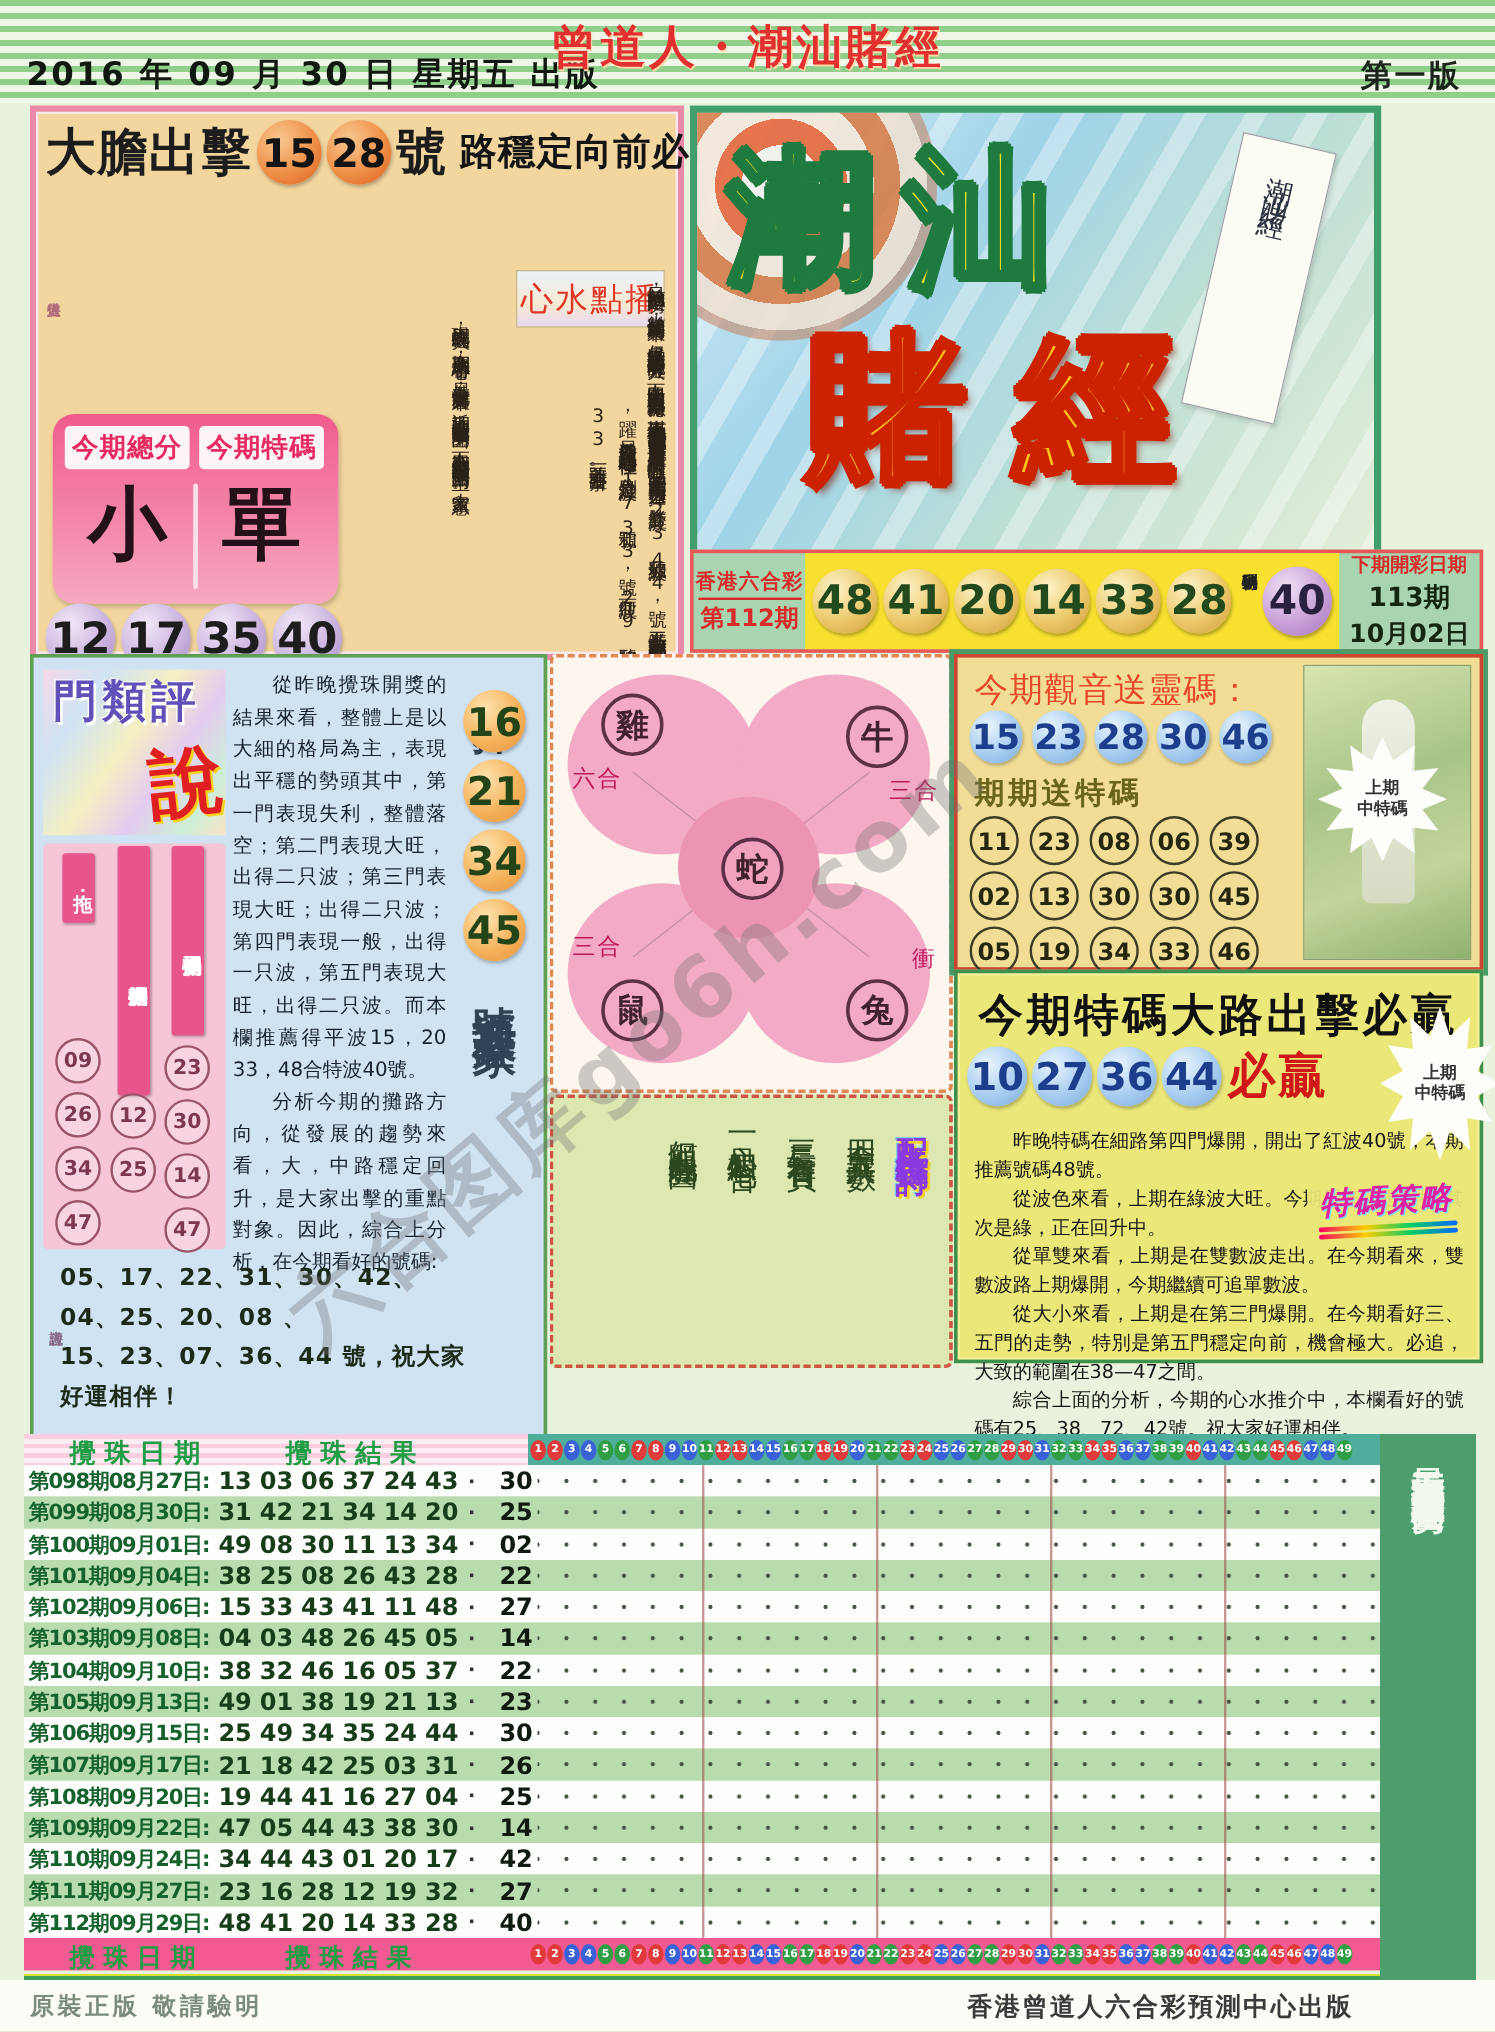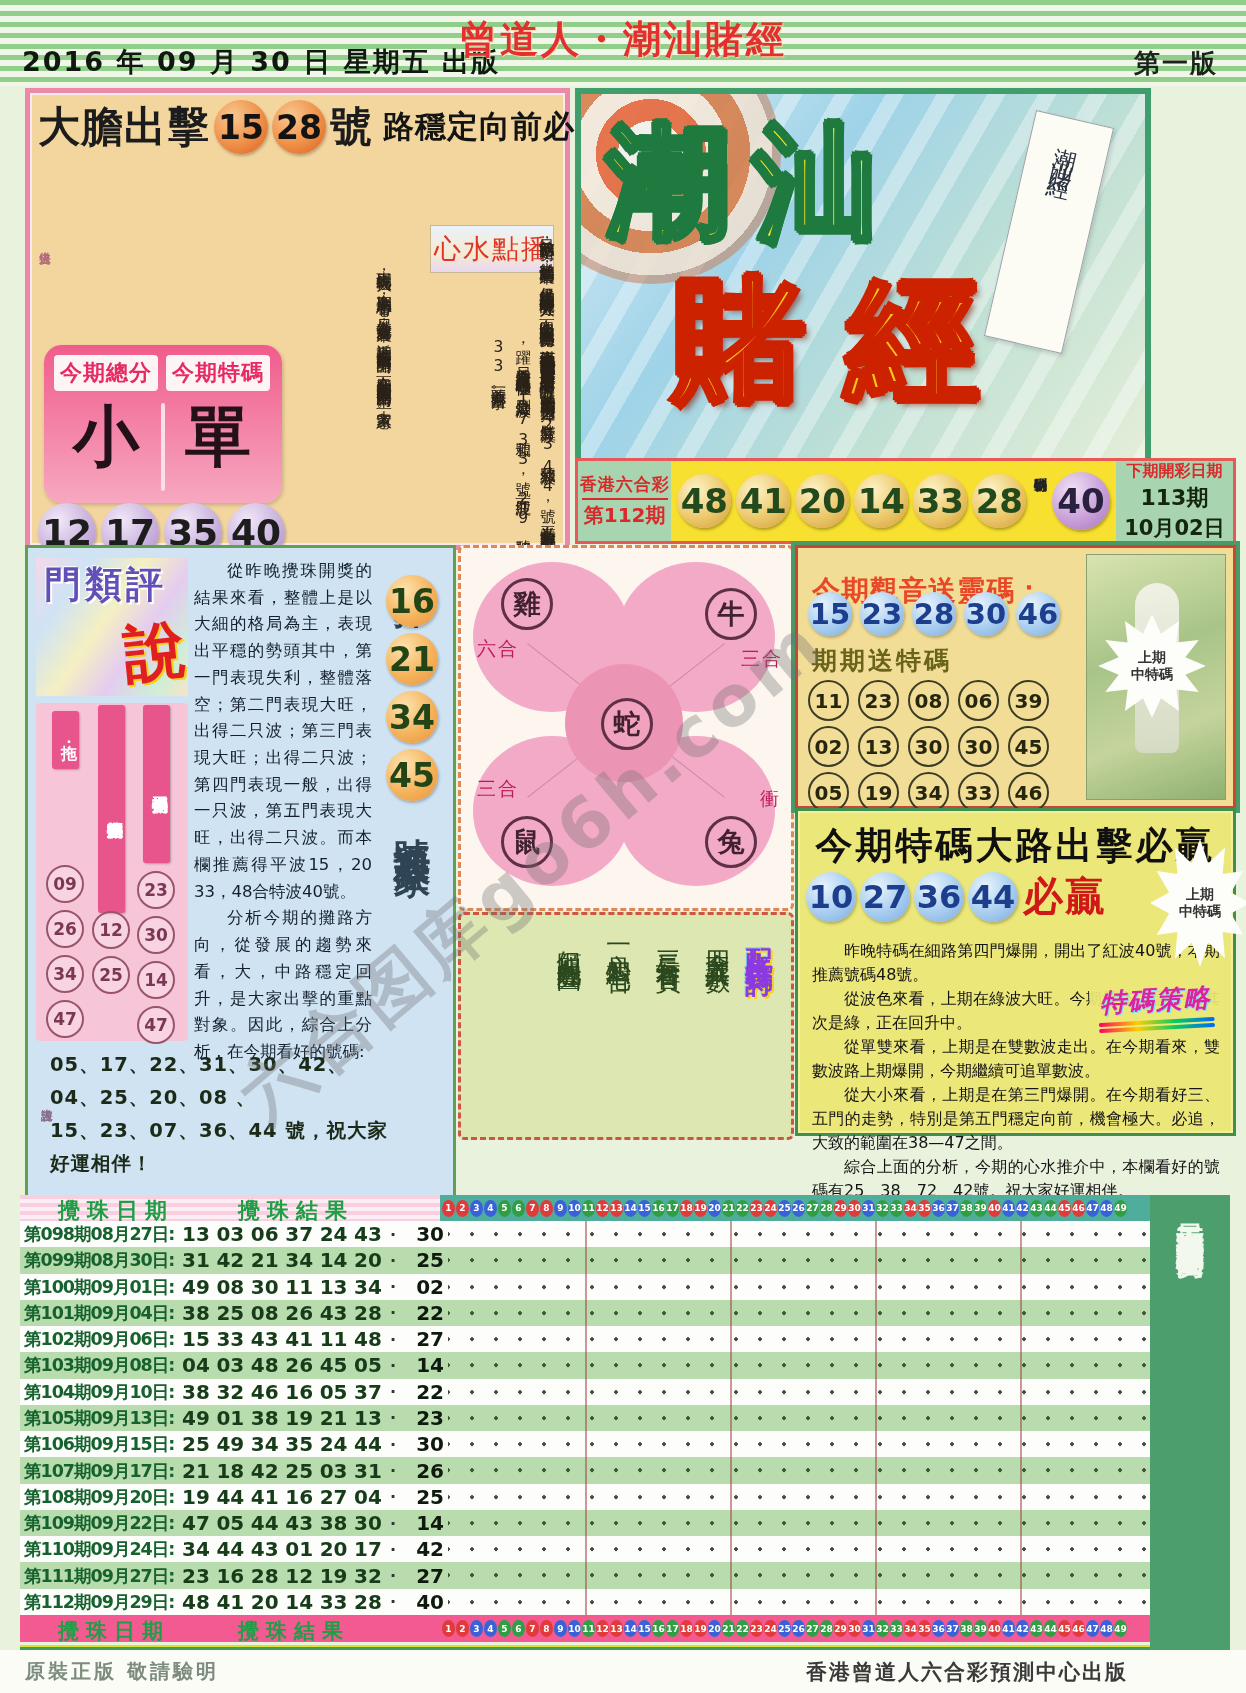--- a/index.html
+++ b/index.html
@@ -119,21 +119,21 @@
   
   .poem-box{position:absolute;left:458px;top:912px;width:330px;height:222px;background:#dce7b2;border:3px dashed #cc5544;border-radius:6px;}
   .poem-title{position:absolute;right:14px;top:12px;writing-mode:vertical-rl;text-orientation:upright;
     font-size:27px;font-weight:bold;color:#8a3ae0;text-shadow:2px 2px 0 #f8d020,-1px -1px 0 #78c8f0;letter-spacing:4px;height:200px;}
   .poem-lines{position:absolute;left:18px;top:16px;width:252px;height:192px;writing-mode:vertical-rl;text-orientation:upright;}
   .poem-line{font-size:25px;color:#2c481e;letter-spacing:3px;margin-left:22px;font-family:"DejaVu Serif",serif;line-height:1.1;}
 
   
   .guanyin-box{position:absolute;left:795px;top:545px;width:435px;height:258px;background:#f1dd96;border:3px solid #cc4432;
     box-shadow:0 0 0 4px #4a9a68;}
-  .g-title{position:absolute;left:14px;top:24px;font-size:28px;font-weight:bold;color:#e84828;letter-spacing:1px;}
+  .g-title{position:absolute;left:14px;top:8px;font-size:28px;font-weight:normal;color:#e84828;letter-spacing:1px;}
   .g-balls{position:absolute;left:10px;top:44px;display:flex;gap:8px;}
   .blue-ball{color:#1c3e8c;background:radial-gradient(circle at 35% 30%,#e8f4fd,#a8cdf0 55%,#7aaade);box-shadow:1px 2px 3px rgba(0,0,0,.25);}
   .g-balls .ball{width:44px;height:44px;font-size:29px;}
   .g-sub{position:absolute;left:14px;top:96px;font-size:25px;font-weight:bold;color:#6a641a;letter-spacing:3px;}
   .g-rows{position:absolute;left:10px;top:132px;display:flex;flex-direction:column;gap:5px;}
   .g-row{display:flex;gap:9px;}
   .g-circle{width:37px;height:37px;border:2.5px solid #3c3c24;border-radius:50%;display:flex;align-items:center;justify-content:center;
     font-size:20px;font-weight:bold;color:#26260f;}
   .g-image{position:absolute;left:288px;top:6px;width:138px;height:244px;
     background:linear-gradient(160deg,#d8e4b0 0%,#a8c488 40%,#c4d49c 70%,#8fb070 100%);border:1px solid #8aa070;}

